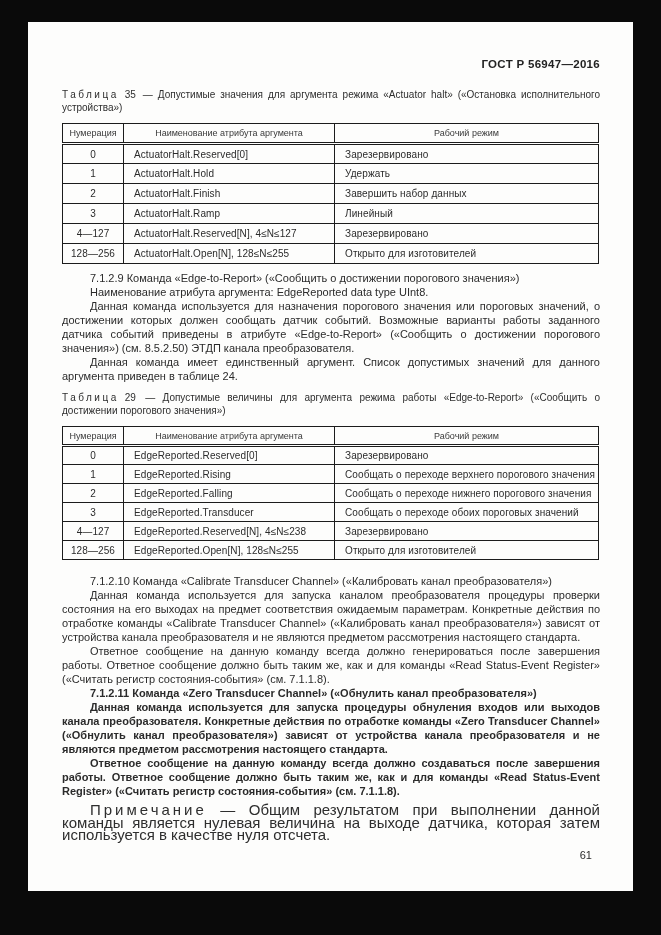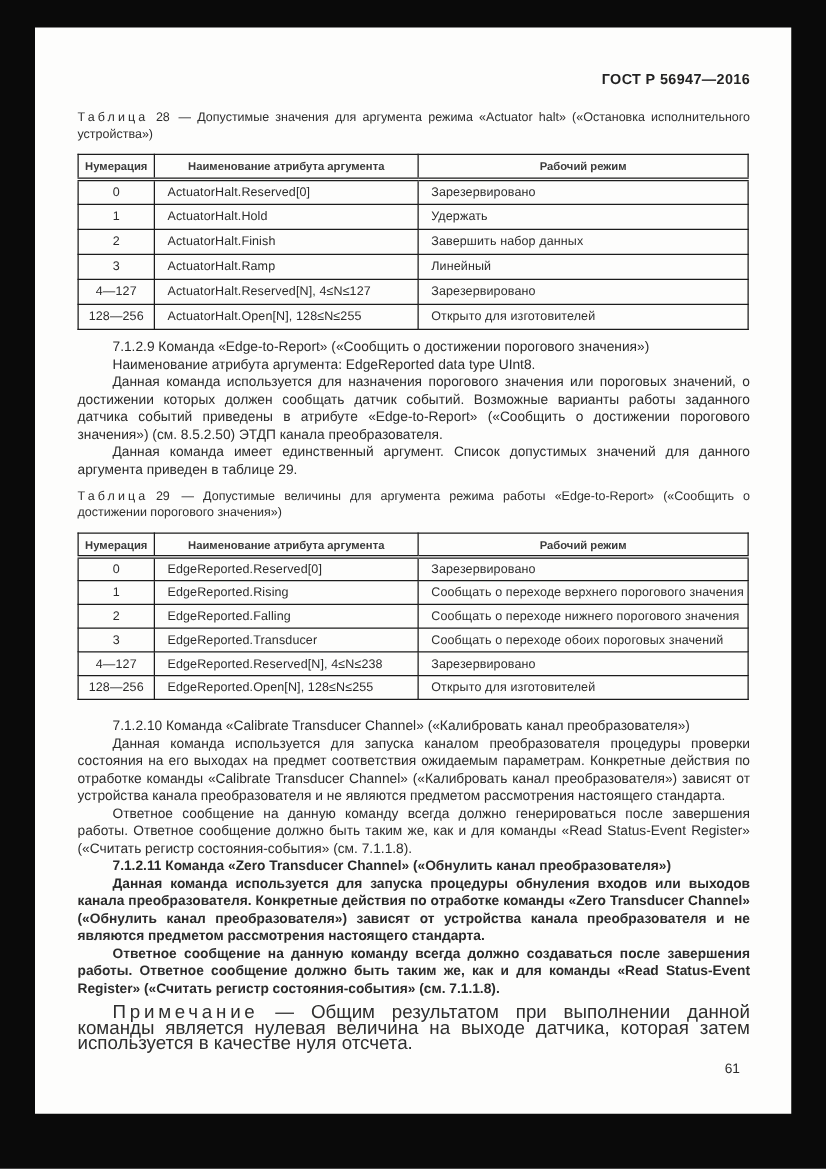--- a/index.html
+++ b/index.html
@@ -42,21 +42,21 @@
     table-layout: fixed;
     font-size: 10px;
     color: #2b2b2b;
   }
   table.gost th, table.gost td {
     border: 1px solid #1c1c1c;
     overflow: hidden;
     white-space: nowrap;
   }
   table.gost th {
-    font-weight: bold;
+    font-weight: normal;
     font-size: 9px;
     color: #3a3a3a;
     height: 20px;
     text-align: center;
     vertical-align: middle;
     border-bottom: 3px double #1c1c1c;
   }
   table.gost td {
     height: 20px;
     vertical-align: middle;
@@ -97,21 +97,21 @@
   }
 </style>
 </head>
 <body>
 
 <div class="page">
 
   <div class="doc-header">ГОСТ Р 56947—2016</div>
 
   <div class="caption caption-28">
-    <span class="cap-word">Таблица</span><span class="cap-num">28</span>
+    <span class="cap-word">Таблица</span><span class="cap-num">35</span>
     <span>— Допустимые значения для аргумента режима «Actuator halt» («Остановка исполнительного устройства»)</span>
   </div>
 
   <table class="gost" id="table28">
     <colgroup>
         <col class="c1">
         <col class="c2">
         <col class="c3">
       </colgroup>
     <thead>
@@ -152,21 +152,21 @@
           <td>ActuatorHalt.Open[N], 128≤N≤255</td>
           <td>Открыто для изготовителей</td>
         </tr>
       </tbody>
   </table>
 
   <div class="body-text sec-9">
     <p>7.1.2.9 Команда «Edge-to-Report» («Сообщить о достижении порогового значения»)</p>
     <p>Наименование атрибута аргумента: EdgeReported data type UInt8.</p>
     <p>Данная команда используется для назначения порогового значения или пороговых значений, о достижении которых должен сообщать датчик событий. Возможные варианты работы заданного датчика событий приведены в атрибуте «Edge-to-Report» («Сообщить о достижении порогового значения») (см. 8.5.2.50) ЭТДП канала преобразователя.</p>
-    <p>Данная команда имеет единственный аргумент. Список допустимых значений для данного аргумента приведен в таблице 29.</p>
+    <p>Данная команда имеет единственный аргумент. Список допустимых значений для данного аргумента приведен в таблице 24.</p>
   </div>
 
   <div class="caption caption-29">
     <span class="cap-word">Таблица</span><span class="cap-num">29</span>
     <span>— Допустимые величины для аргумента режима работы «Edge-to-Report» («Сообщить о достижении порогового значения»)</span>
   </div>
 
   <table class="gost" id="table29">
     <colgroup>
         <col class="c1">

